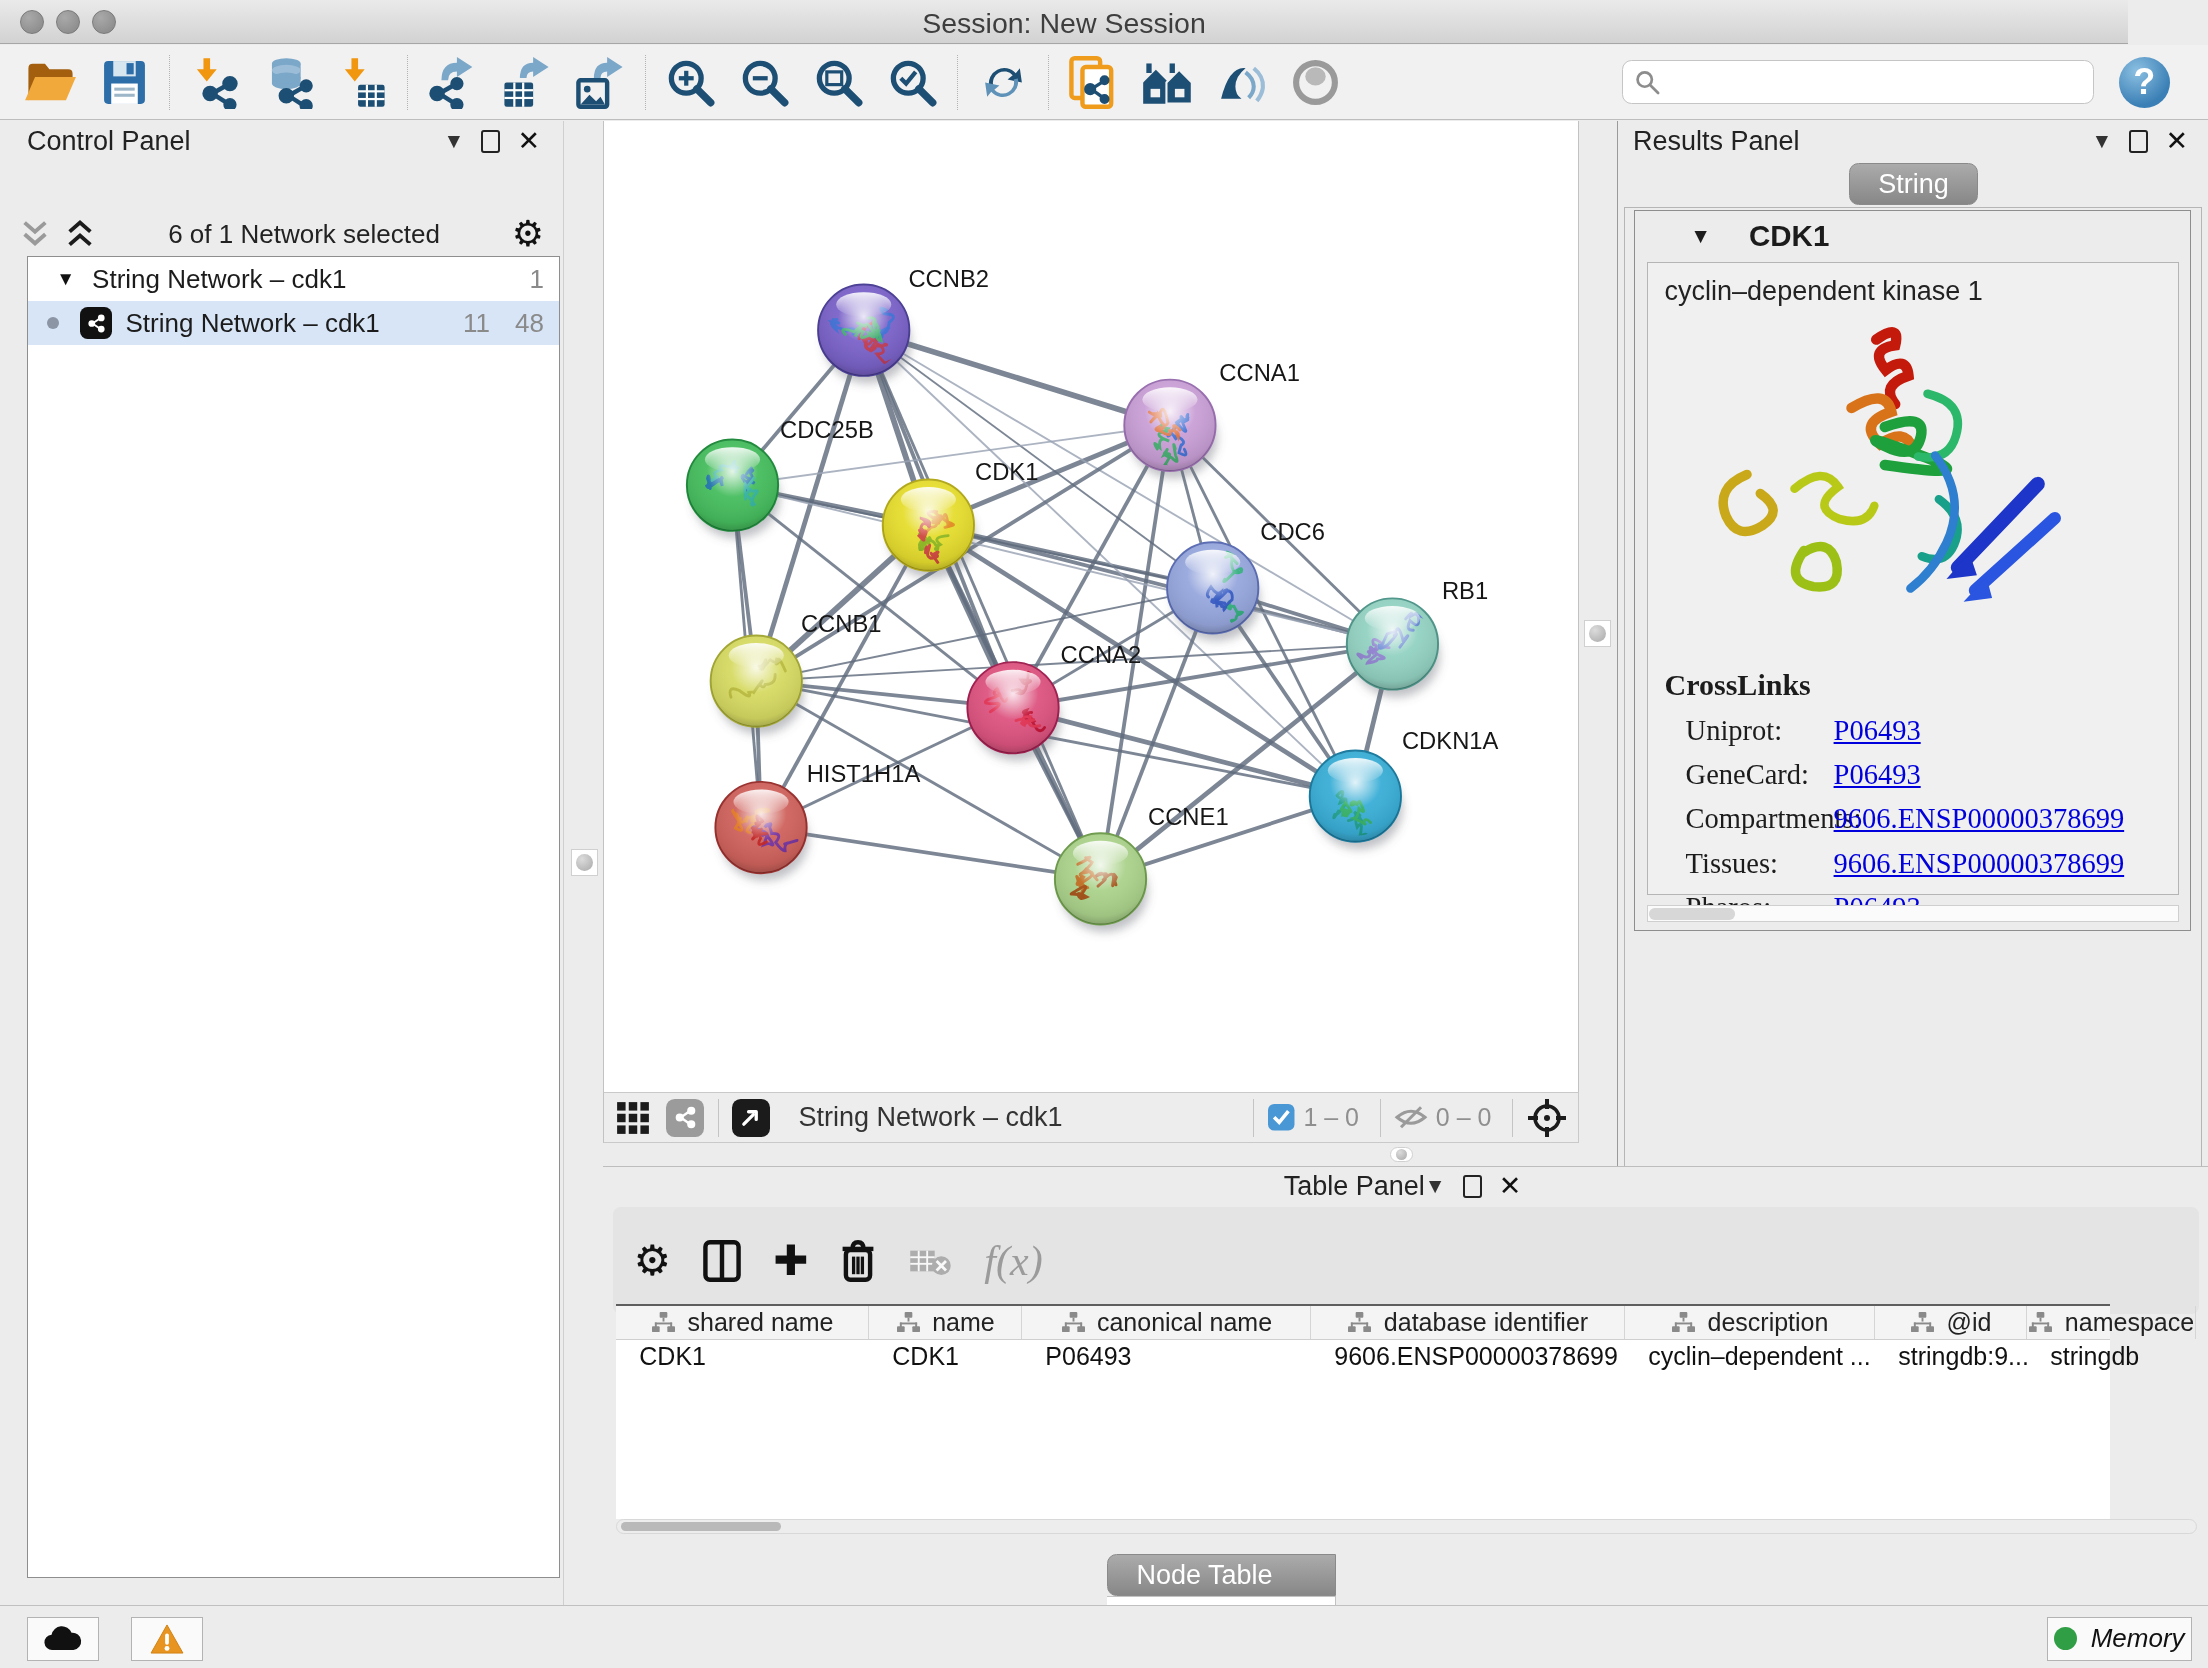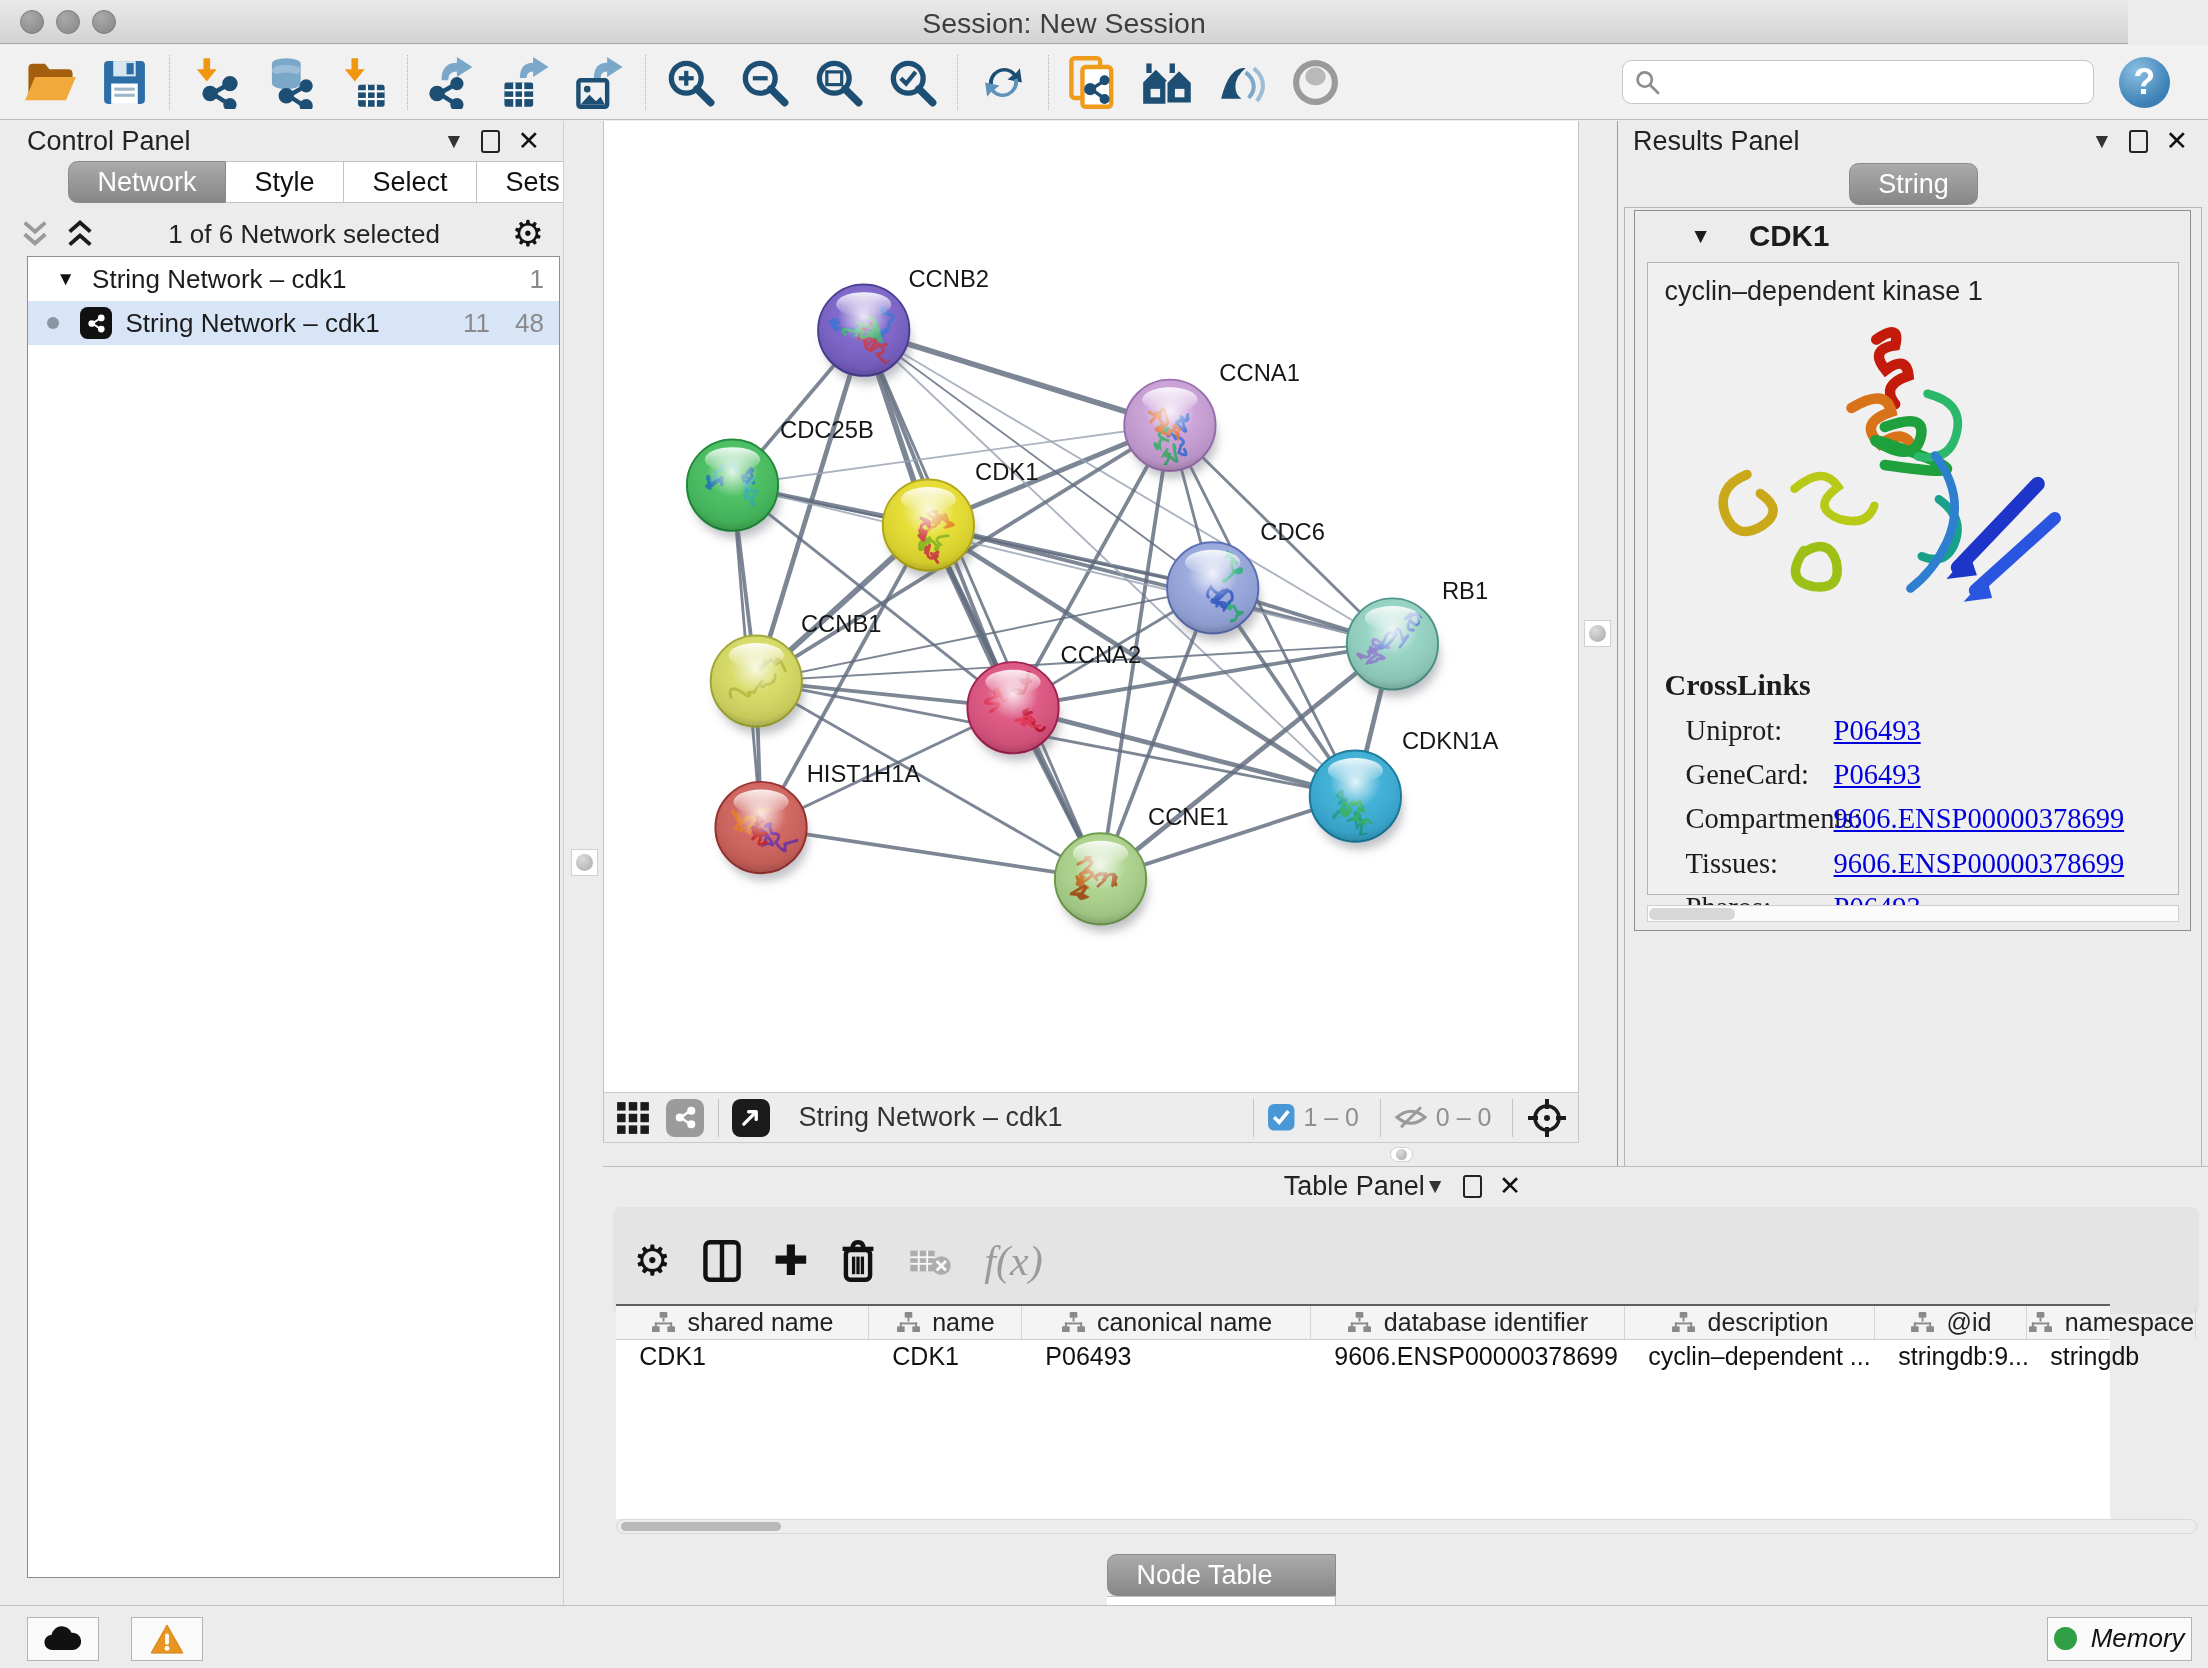--- a/index.html
+++ b/index.html
@@ -313,36 +313,30 @@
 
 <div class="control-panel">
   <div class="cp-head">
     <span class="panel-title">Control Panel</span>
     <span class="win-icons">
       <span class="wi-min">▼</span>
       <span class="wi-float"></span>
       <span class="wi-close">✕</span>
     </span>
   </div>
-  <div class="cp-tabs">
-    <div class="seg sel">Network</div>
-    <div class="seg">Style</div>
-    <div class="seg">Select</div>
-    <div class="seg">Sets</div>
-  </div>
   <div class="cp-sub">
     <svg width="32" height="28.5" viewBox="0 0 24 22">
       <path d="M4 2 l8 7 8 -7" fill="none" stroke="#9a9a9a" stroke-width="3"></path>
       <path d="M4 11 l8 7 8 -7" fill="none" stroke="#9a9a9a" stroke-width="3"></path>
     </svg>
     <svg width="32" height="28.5" viewBox="0 0 24 22" style="margin-left:13.3px">
       <path d="M4 9 l8 -7 8 7" fill="none" stroke="#1b1b1b" stroke-width="3"></path>
       <path d="M4 19 l8 -7 8 7" fill="none" stroke="#1b1b1b" stroke-width="3"></path>
     </svg>
-    <span class="cp-status">1 of 6 Network selected</span>
+    <span class="cp-status">6 of 1 Network selected</span>
     <span class="gear-glyph">⚙</span>
   </div>
   <div class="cp-list">
     <div class="tree-row">
       <span class="tree-caret">▼</span>
       <span>String Network – cdk1</span>
       <span class="spacer"></span>
       <span class="tree-count">1</span>
     </div>
     <div class="tree-row sel">

